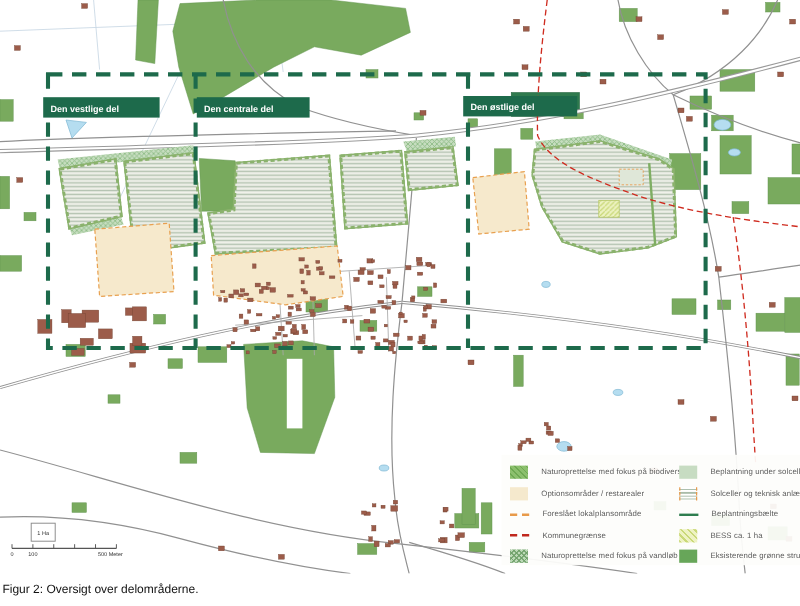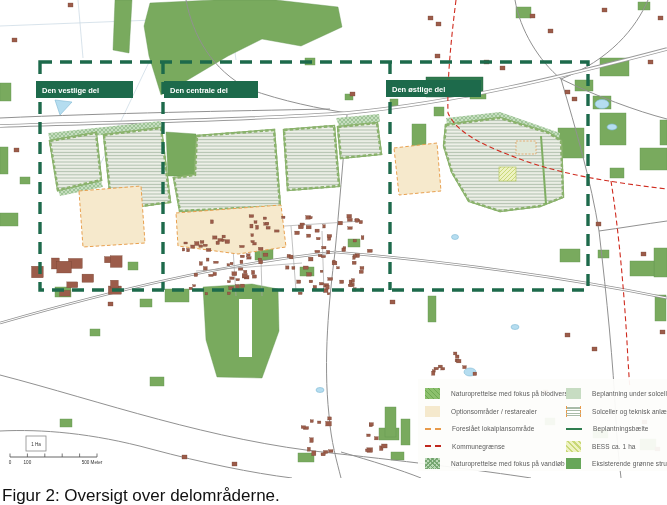--- a/index.html
+++ b/index.html
@@ -23,21 +23,21 @@
       background-image:repeating-linear-gradient(45deg,rgba(110,160,105,.85) 0 1px,transparent 1px 3px),
                        repeating-linear-gradient(-45deg,rgba(110,160,105,.85) 0 1px,transparent 1px 3px);}
   .sw-beplant{background:#c7dcc2;}
   .sw-solcel{background:repeating-linear-gradient(180deg,#ffffff 0 1.5px,#a9bca9 1.5px 2.6px);
       border-left:1px dashed #e89a4a;border-right:1px dashed #e89a4a;}
   .sw-baelte{border-top:2px solid #2e7d4f;}
   .sw-bess{background:#eef2c2;
       background-image:repeating-linear-gradient(45deg,#c9d877 0 1.5px,transparent 1.5px 4px);}
   .sw-ekst{background:#67a659;}
   
-  .caption{position:absolute;left:2px;top:486px;font-size:17px;color:#111;}
+  .caption{position:absolute;left:2px;top:486px;font-size:10px;color:#111;}
   
   .grn{fill:#79aa5e;stroke:#639551;stroke-width:.4;}
   .grnD{fill:#2f7a4e;stroke:#24603c;stroke-width:.4;}
   .pond{fill:#b5ddf0;stroke:#7fb8d4;stroke-width:.6;}
   .rd{fill:none;stroke:#919191;stroke-width:1;}
   .rdw{fill:none;stroke:#ffffff;stroke-width:1.1;}
   .st{fill:none;stroke:#a8a8a8;stroke-width:.7;}
   .parc{fill:none;stroke:#c7d7e3;stroke-width:.7;}
   .fld{fill:url(#pSolar);stroke:#8ab26c;stroke-width:2.4;}
   .fldd{fill:none;stroke:#e89a4a;stroke-width:1;stroke-dasharray:3.5 2.2;}

